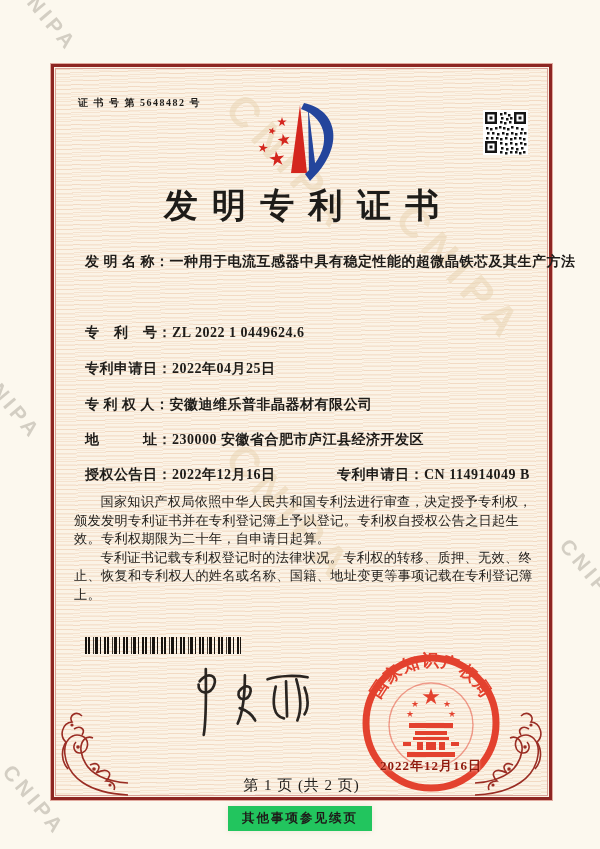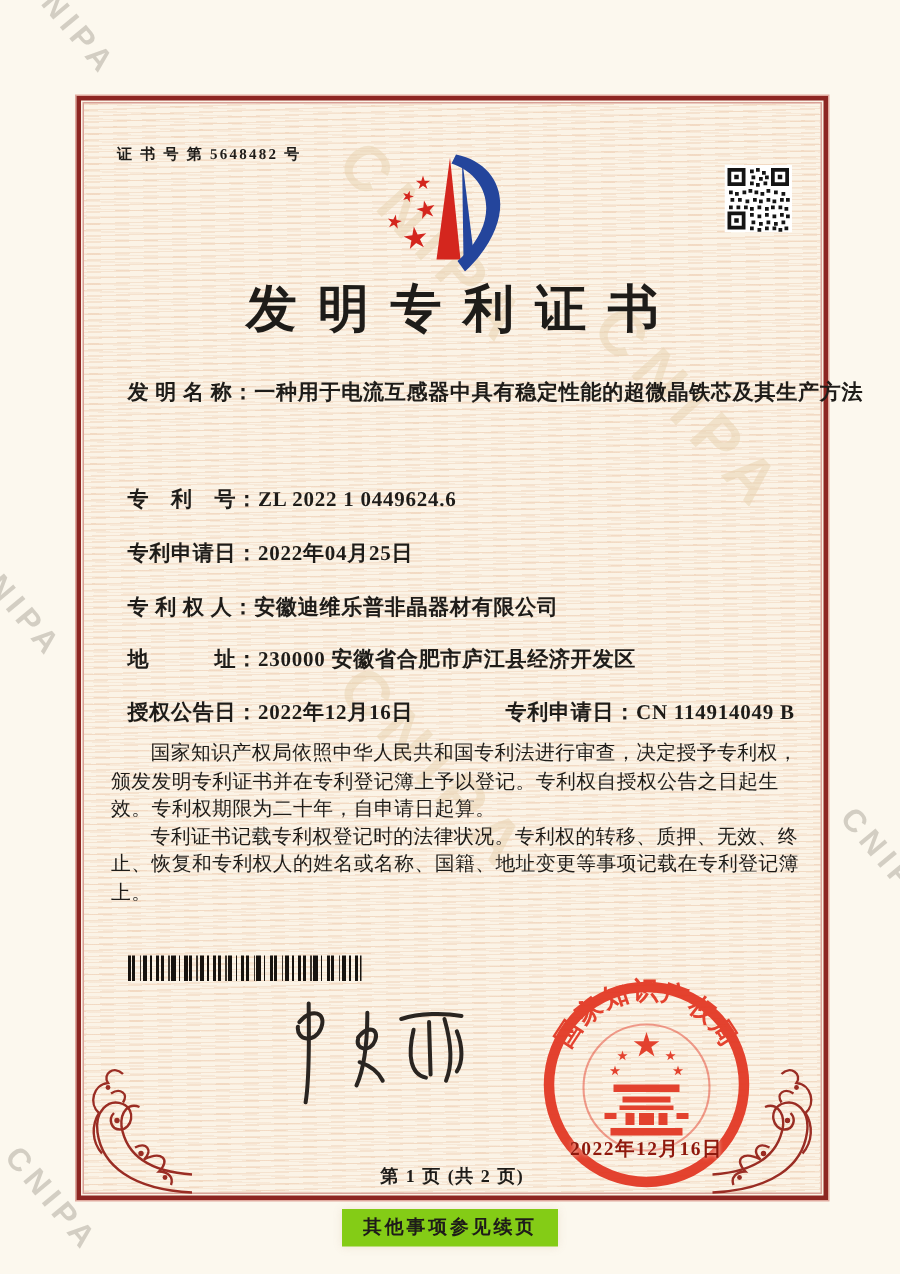--- a/index.html
+++ b/index.html
@@ -61,27 +61,27 @@
     font-family:"Liberation Sans","DejaVu Sans",sans-serif;
     font-size:14.5px;font-weight:bold;letter-spacing:3px;line-height:26px;
   }
   .signature{position:absolute;left:118px;top:598px;}
   .seal{position:absolute;left:303px;top:582px;width:144px;height:144px;}
   .seal-date{
     position:absolute;left:303px;top:688px;width:144px;text-align:center;
     font-size:13px;font-weight:bold;color:#8f190d;letter-spacing:1px;z-index:5;
     text-shadow:0 0 3px rgba(252,243,230,.85);
   }
-  .page-number{position:absolute;left:0;top:707px;width:100%;text-align:center;font-size:12px;letter-spacing:1px;font-weight:bold;}
+  .page-number{position:absolute;left:0;top:707px;width:100%;text-align:center;font-size:15px;letter-spacing:1px;}
   .flourish{position:absolute;bottom:-2px;width:76px;height:86px;}
   .flourish.fl-left{left:-2px;}
   .flourish.fl-right{right:-2px;transform:scaleX(-1);}
   .cont-note{
     position:absolute;left:50%;top:806px;transform:translateX(-50%);
-    background:#84cc16;padding:4px 14px;font-size:12.5px;font-weight:bold;letter-spacing:2px;
+    background:#22c55e;padding:4px 14px;font-size:12.5px;font-weight:bold;letter-spacing:2px;
     box-shadow:0 0 6px rgba(160,120,90,.15);
   }
 </style>
 </head>
 <body>
 
 <div class="page">
 
   <div class="wm-outer" style="left:4px;top:4px;">CNIPA</div>
   <div class="wm-outer" style="left:-32px;top:392px;">CNIPA</div>

